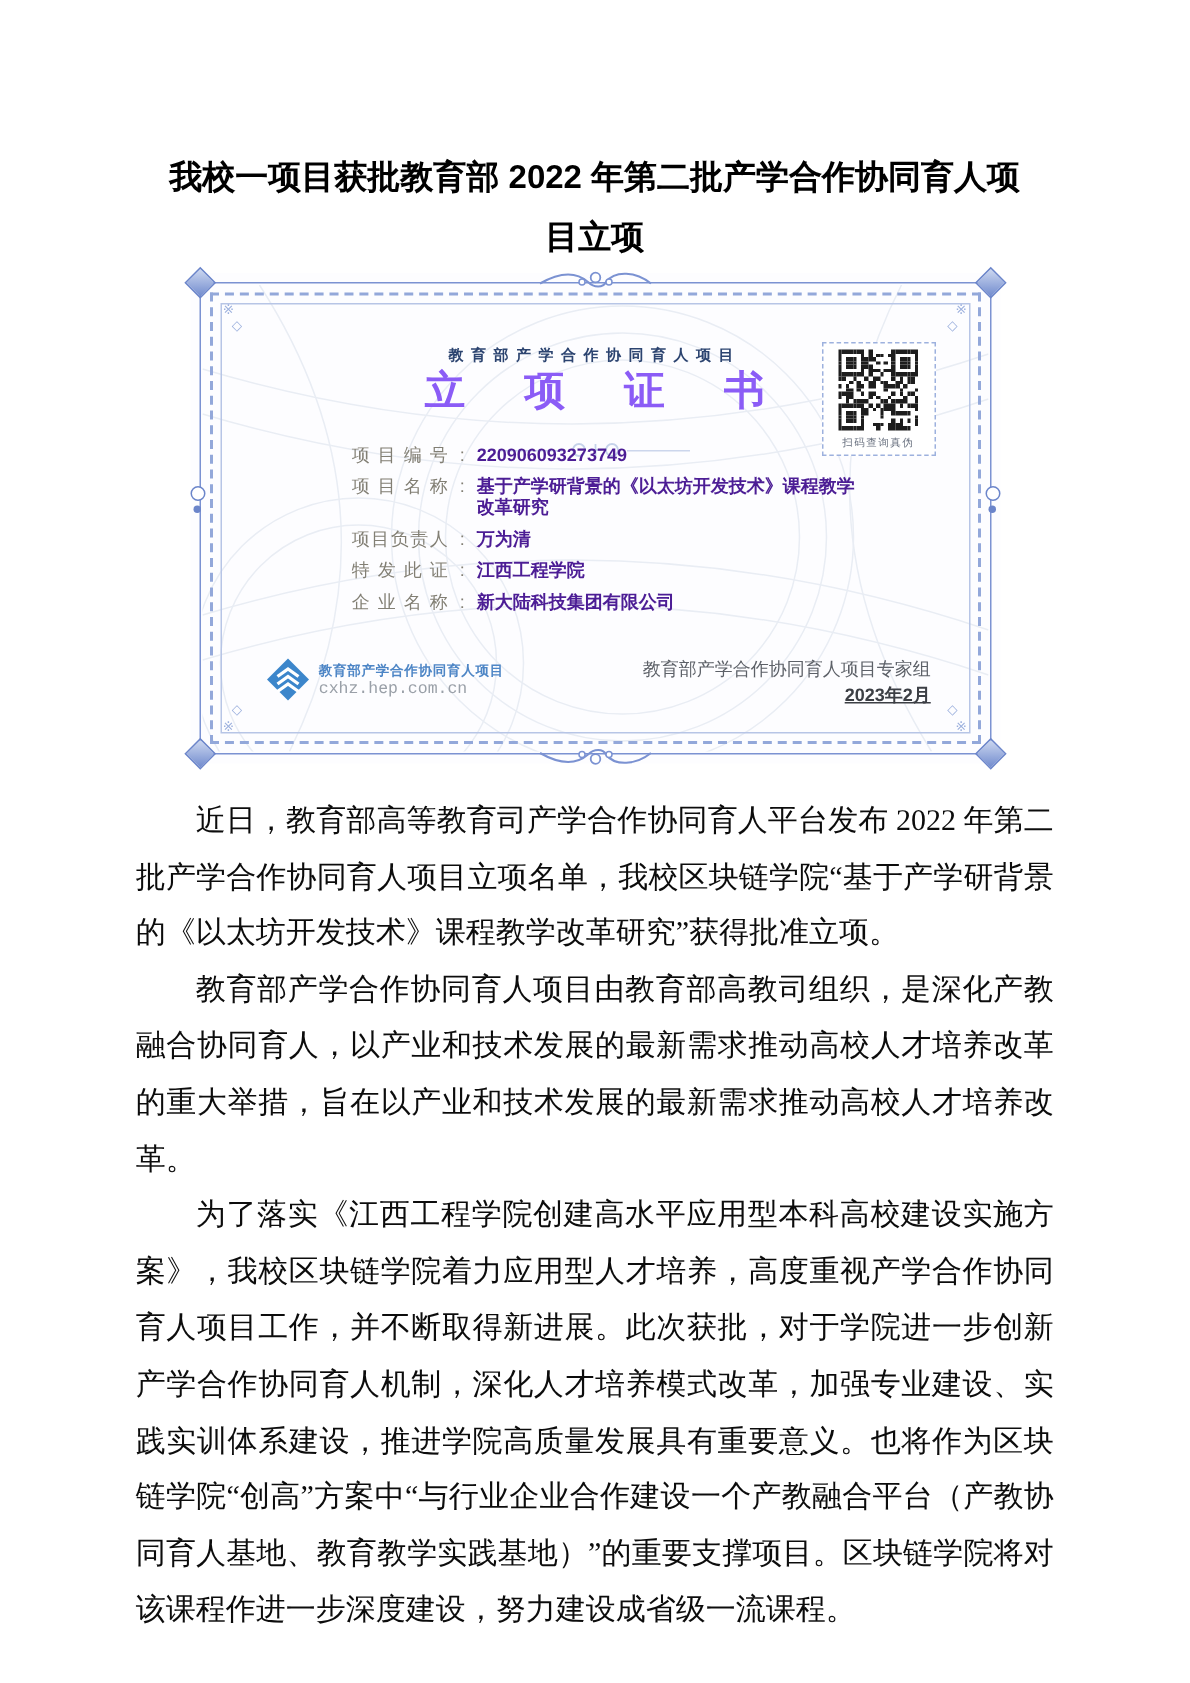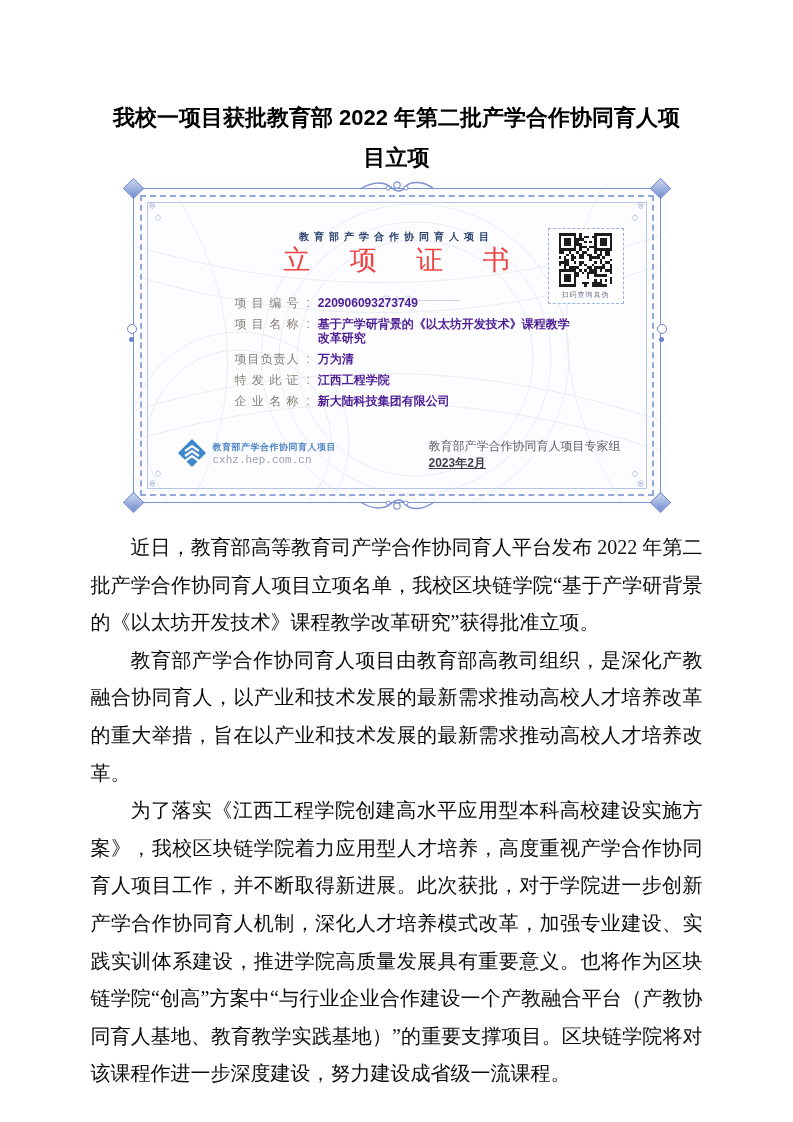--- a/index.html
+++ b/index.html
@@ -58,22 +58,22 @@
   .mark.bl{ left:22px; bottom:20px; } .mark.bl2{ left:28px; bottom:31px; }
   .mark.br{ right:22px; bottom:20px; } .mark.br2{ right:28px; bottom:31px; }
 
   .cert-program {
     position:absolute; left:0; right:0; top:48px; z-index:2;
     text-align:center; font-size:10px; font-weight:700;
     letter-spacing:5px; color:#2c4470;
   }
   .cert-title {
     position:absolute; left:0; right:0; top:60px; z-index:2;
-    text-align:center; font-size:27px; font-weight:400;
-    letter-spacing:16px; padding-left:16px; color:#ef4444;
+    text-align:center; font-size:27px; font-weight:700;
+    letter-spacing:16px; padding-left:16px; color:#8b5cf6;
   }
   .divider {
     position:absolute; left:50%; top:112px; transform:translateX(-50%);
     display:flex; align-items:center; gap:4px; z-index:2;
   }
   .divider .dl { width:42px; height:1px; background:#ccd6ec; }
 
   .qr-box {
     position:absolute; right:43px; top:46px; width:76px; z-index:2;
     border:1.5px dashed #9db1de; background:#ffffff; padding:4px 4px 3px;
@@ -98,21 +98,21 @@
     text-align:center; font-size:12.5px; font-weight:700; color:#3c4352;
   }
   .cert-footer {
     position:absolute; left:50px; right:46px; top:256px; z-index:2;
     display:flex; justify-content:space-between; align-items:flex-start;
   }
   .logo-wrap { display:flex; align-items:center; gap:6px; }
   .logo-lines { display:flex; flex-direction:column; }
   .logo-name { font-size:9px; font-weight:700; color:#4e86c6; letter-spacing:0.5px; }
   .logo-site { font-size:11px; color:#9aa0a8;font-family:Liberation Mono, monospace; }
-  .issuer-wrap { text-align:left; font-size:12px; line-height:17px; color:#5d6168; }
+  .issuer-wrap { text-align:right; font-size:12px; line-height:17px; color:#5d6168; }
   .issue-date { font-weight:700; color:#3c3f45;text-decoration:underline; }
 
   
   .body-text { width:612px; margin:20px auto 0; }
   .body-text p {
     font-size:20px; line-height:37.6px;
     text-align:justify; text-indent:2em;
     color:#0c0c0c;
   }
 </style>

